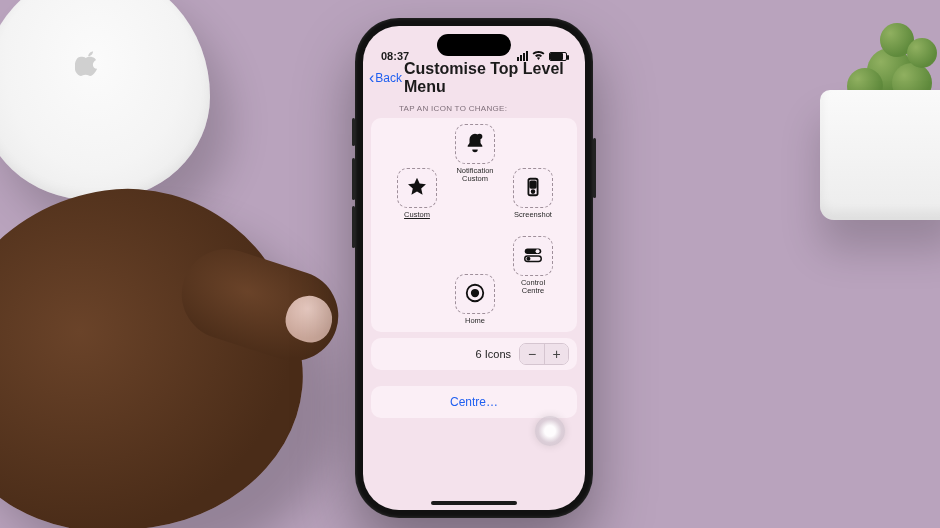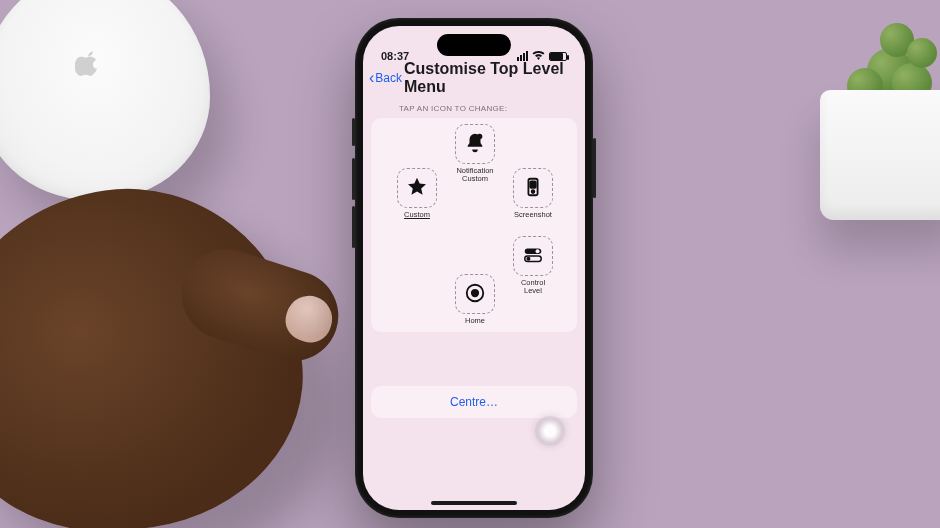--- a/index.html
+++ b/index.html
@@ -298,21 +298,21 @@
         <div class="box">
           <span>
             <svg viewBox="0 0 24 24">
                 <rect x="3" y="5" width="18" height="6" rx="3" fill="#111"></rect>
                 <circle cx="17" cy="8" r="2.2" fill="#faeef6"></circle>
                 <rect x="3" y="13" width="18" height="6" rx="3" fill="none" stroke="#111" stroke-width="1.6"></rect>
                 <circle cx="7" cy="16" r="2.2" fill="#111"></circle>
               </svg>
           </span>
         </div>
-        <div class="lbl">Control Level</div>
+        <div class="lbl">Control Centre</div>
       </div>
 
       <div class="slot pos-bot">
         <div class="box">
           <span>
             <svg viewBox="0 0 24 24">
                 <circle cx="12" cy="12" r="9" fill="none" stroke="#111" stroke-width="2"></circle>
                 <circle cx="12" cy="12" r="4.5" fill="#111"></circle>
               </svg>
           </span>
@@ -326,20 +326,27 @@
           <span>
             <svg viewBox="0 0 24 24" fill="#111">
                 <path d="M12 2l2.9 6.3 6.9.7-5.2 4.7 1.5 6.8L12 17l-6.1 3.5 1.5-6.8L2.2 9l6.9-.7L12 2z"></path>
               </svg>
           </span>
         </div>
         <div class="lbl">Custom</div>
       </div>
     </div>
 
+    <div class="card card-count">
+      <span class="count-label">6 Icons</span>
+      <span class="stepper">
+        <button>−</button>
+        <button>+</button>
+      </span>
+    </div>
 
     <div class="card card-reset">
       <span>Centre…</span>
     </div>
 
     <div class="assistive"></div>
     <div class="home-ind"></div>
   </div>
 </div>
 

